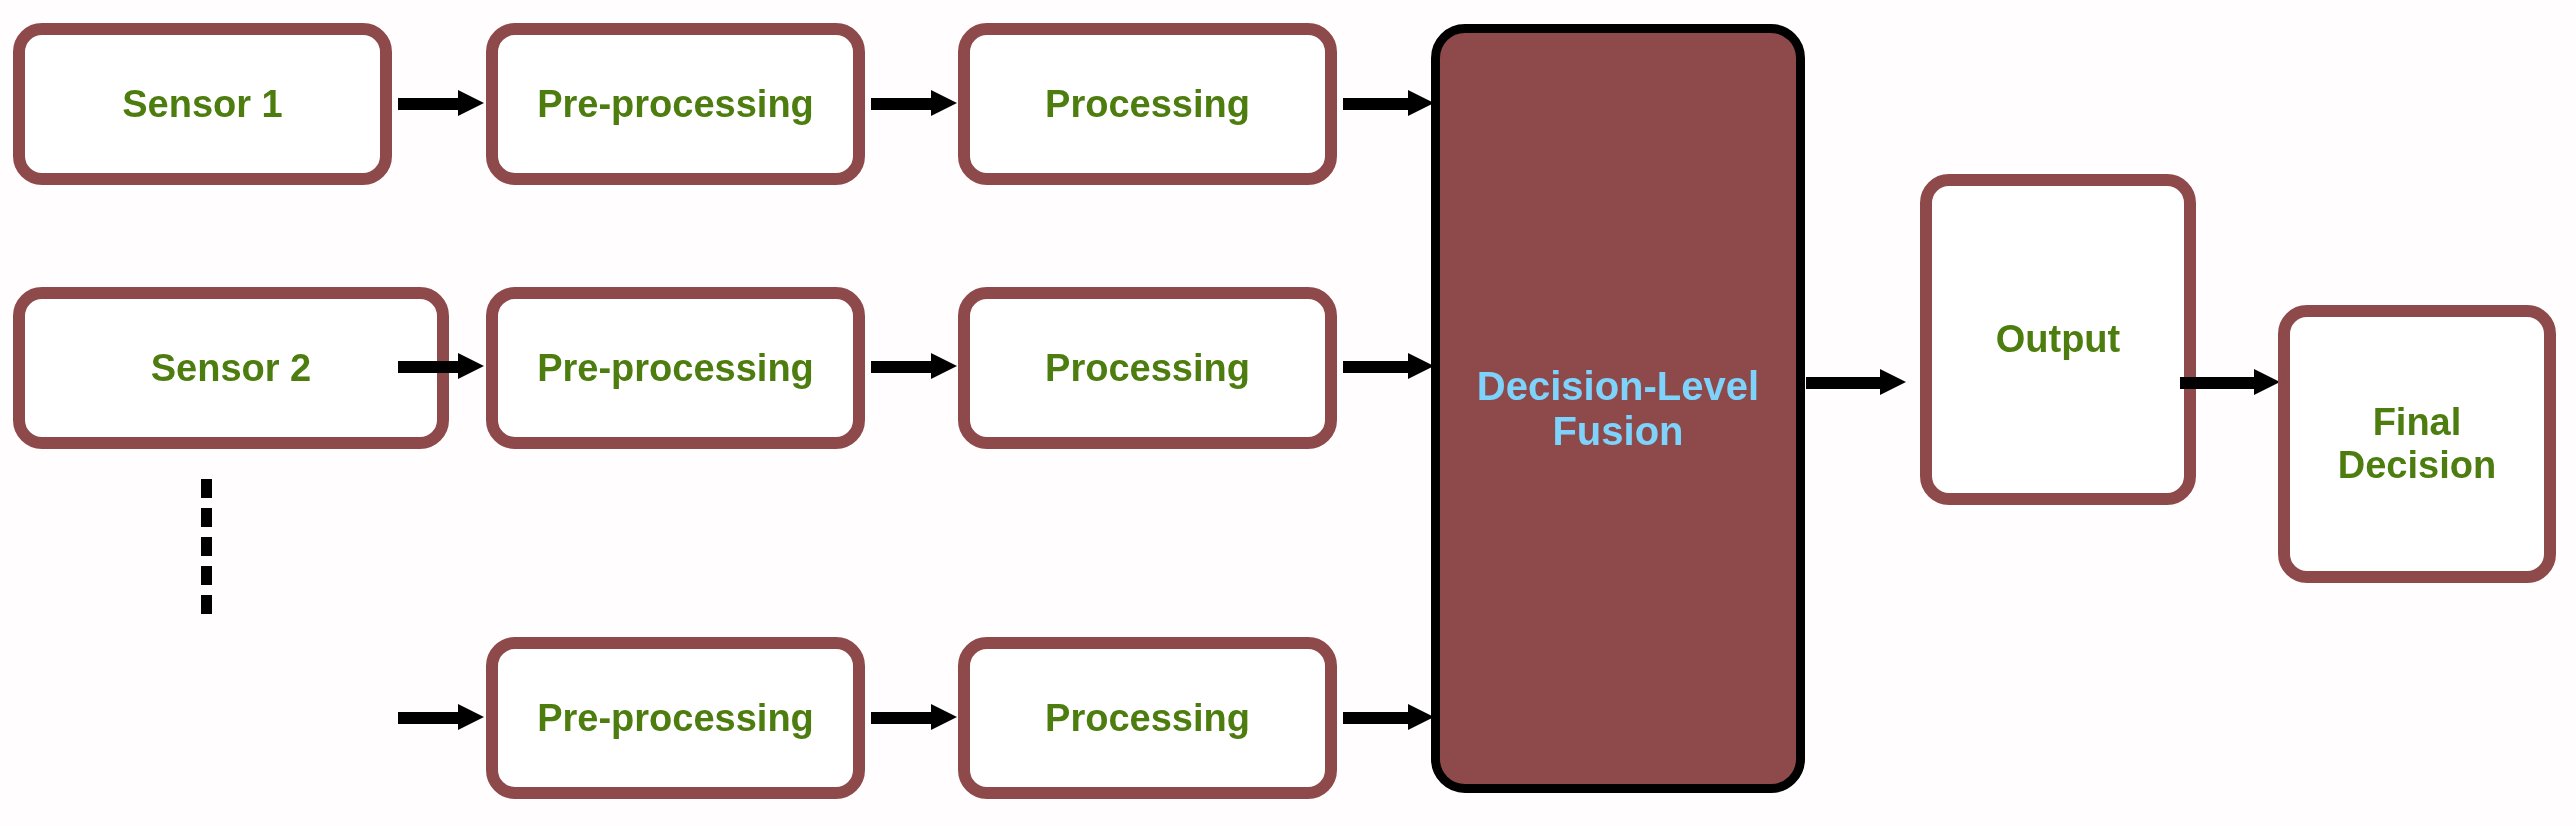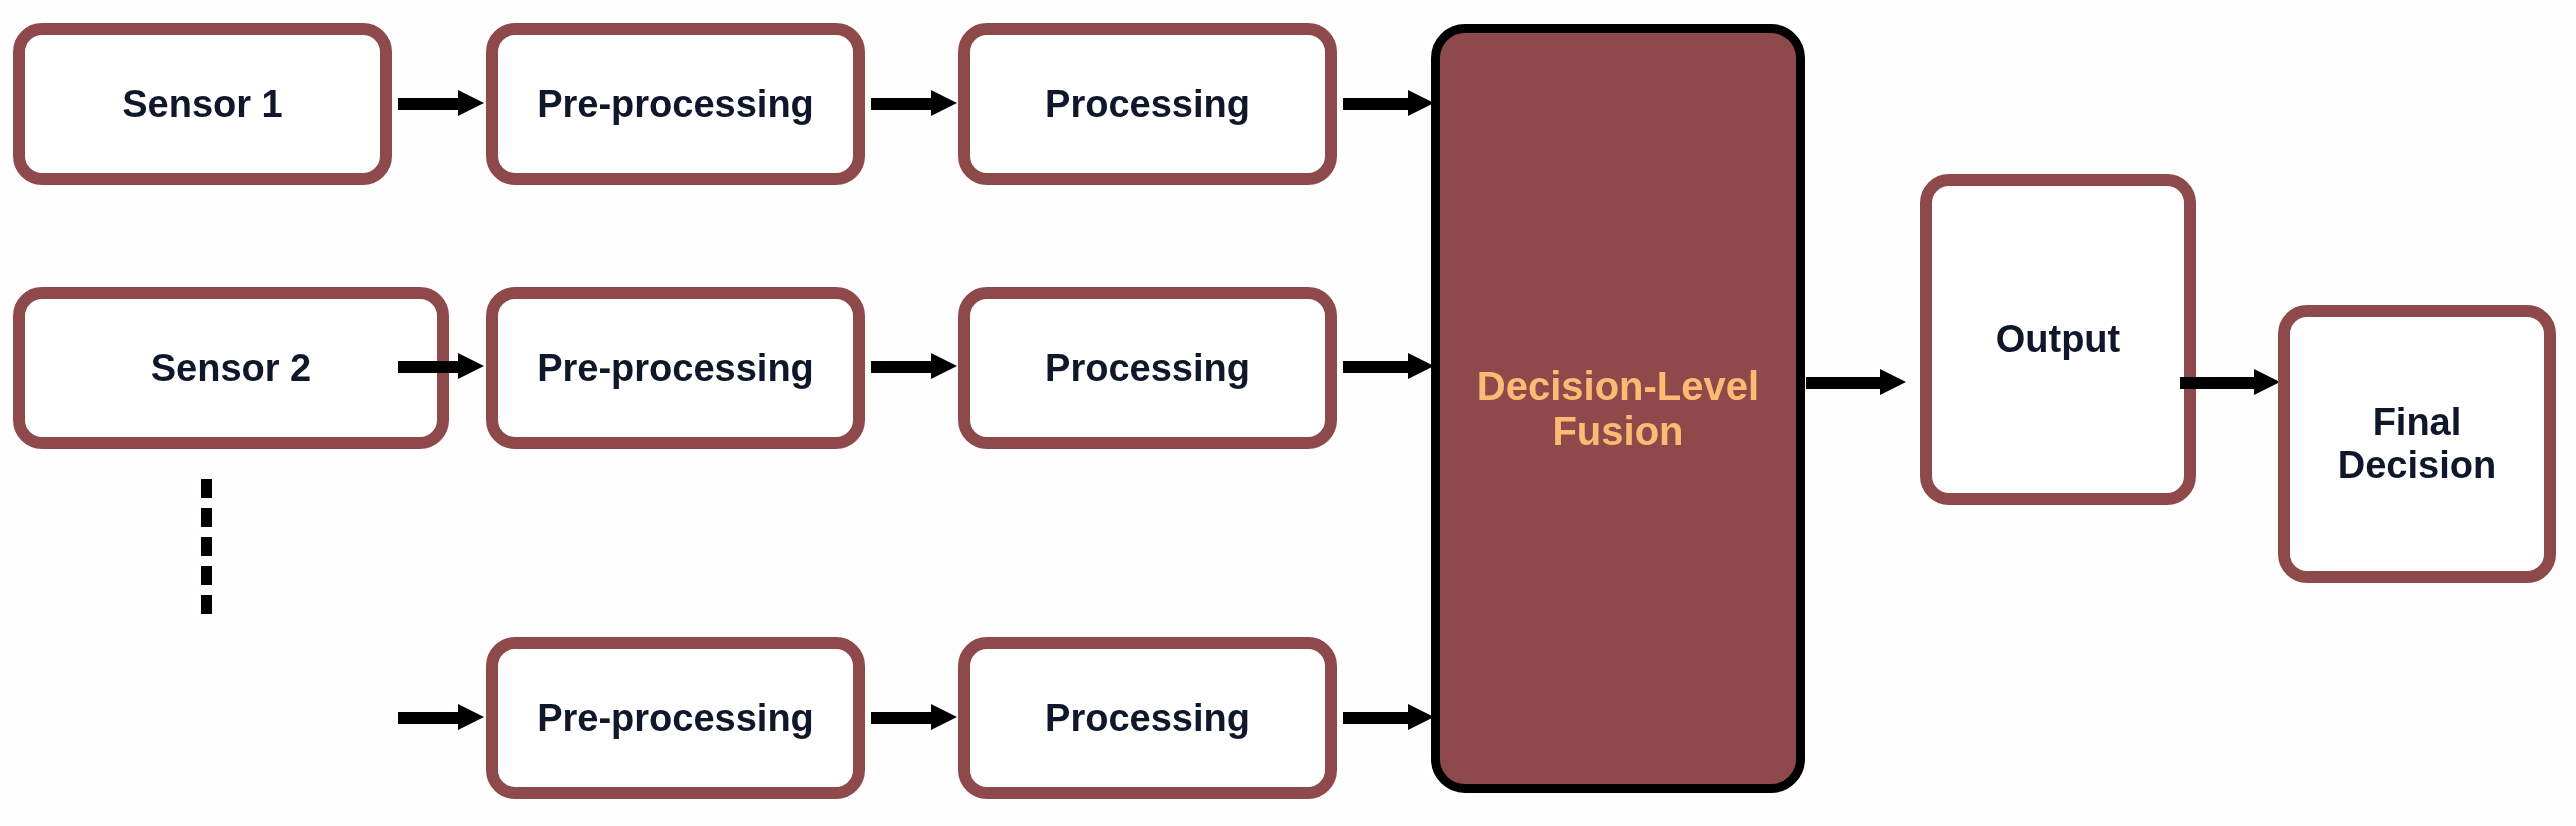--- a/index.html
+++ b/index.html
@@ -13,29 +13,29 @@
     display:flex;align-items:center;justify-content:center;
     text-align:center;
     background:#ffffff;
     border-style:solid;
     line-height:1.12;
   }
   .node-outline{
     border-width:12px;
     border-color:#8e4a4a;
     border-radius:29px;
-    color:#0f172a;
+    color:#4d7c0f;
     font-weight:bold;
   }
   .node-fusion{
     border-width:9.5px;
     border-color:#000000;
     background:#8e4a4a;
     border-radius:34px;
-    color:#fdba74;
+    color:#7dd3fc;
     font-weight:bold;
   }
   .label{display:block;white-space:pre-line;}
 
   
   .arrow{position:absolute;height:12px;}
   .arrow .shaft{
     position:absolute;left:0;top:0;height:12px;background:#000000;
   }
   .arrow .head{

